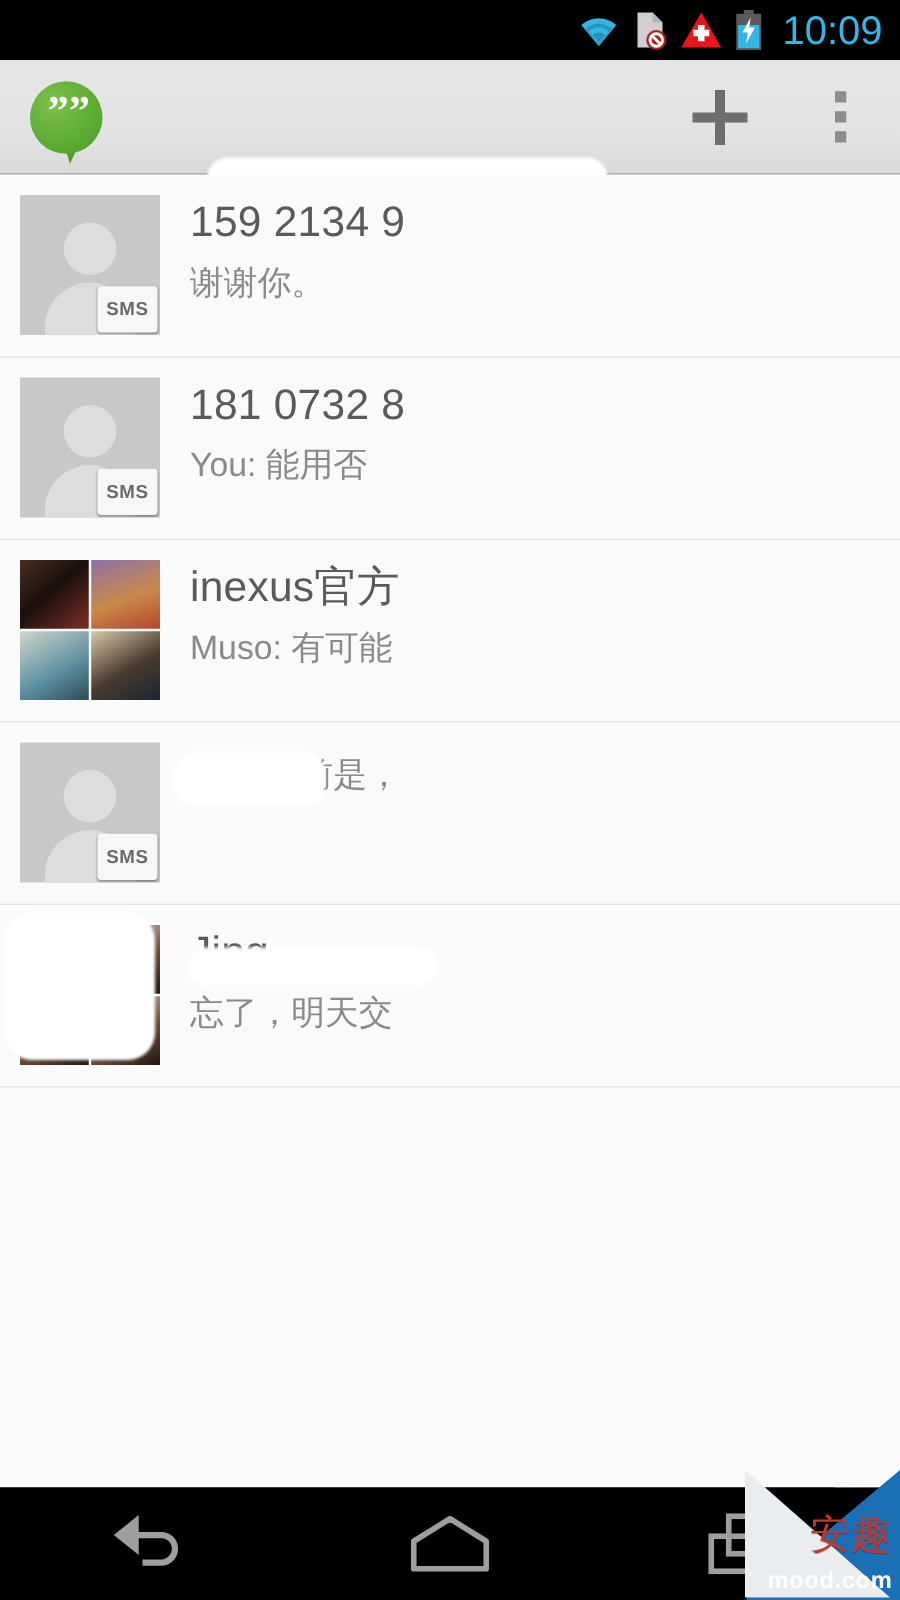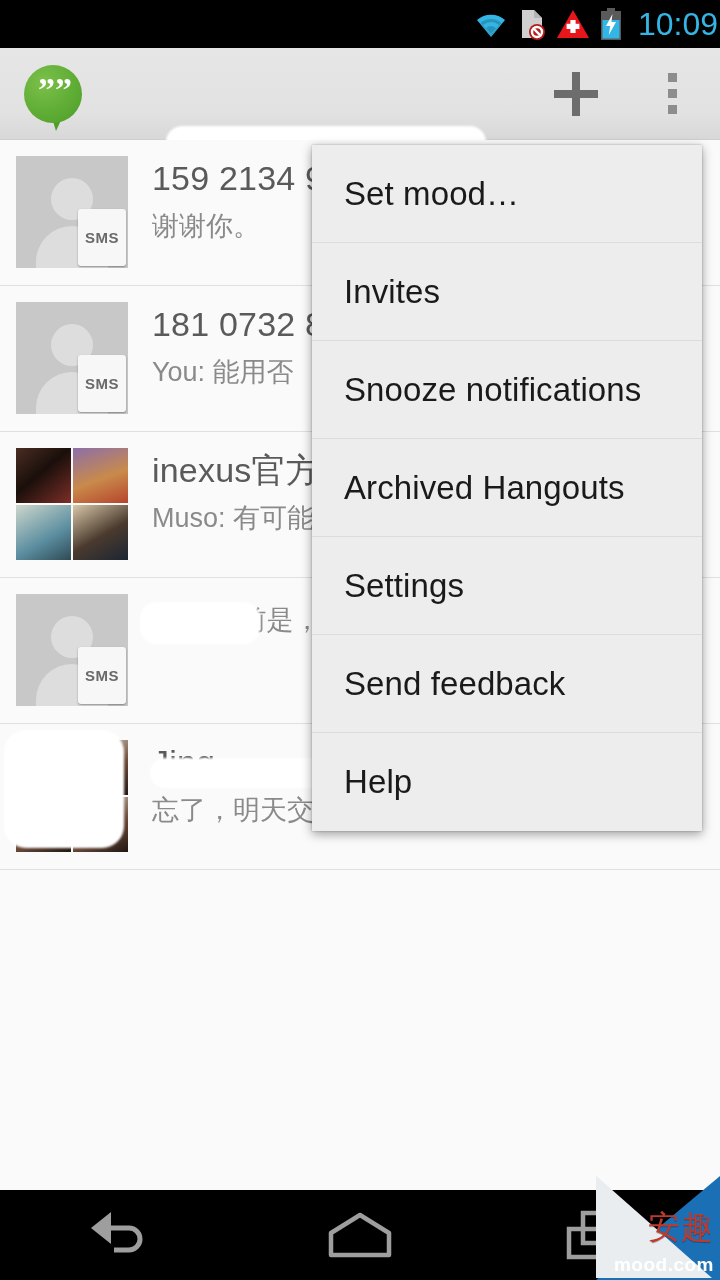--- a/index.html
+++ b/index.html
@@ -8,21 +8,21 @@
     background:#000;
     font-family:"Liberation Sans", sans-serif;
     overflow:hidden;
   }
   #screen { position:relative; width:720px; height:1280px; overflow:hidden; }
 
   
   .statusbar{
     position:absolute; left:0; top:0; width:720px; height:48px;
     background:#000; display:flex; align-items:center; justify-content:flex-end;
-    padding-right:2px; gap:10px;
+    padding-right:14px; gap:10px;
   }
   .sb-icon{ display:block; }
   .sb-time{
     color:#33b5e5; font-size:32px; letter-spacing:0px; line-height:32px;
     font-family:"Liberation Sans", sans-serif; margin-left:6px;
   }
 
   
   .actionbar{
     position:absolute; left:0; top:48px; width:720px; height:92px;
@@ -93,21 +93,21 @@
   .person-head{
     position:absolute; left:50%; top:22px; transform:translateX(-50%);
     width:42px; height:42px; border-radius:50%; background:#ddd;
   }
   .person-body{
     position:absolute; left:50%; top:70px; transform:translateX(-50%);
     width:72px; height:42px; border-radius:36px 36px 0 0; background:#ddd;
   }
   .sms-badge{
     position:absolute; right:2px; bottom:2px; background:#f7f7f7;
-    color:#6a6a6a; font-size:15px; font-weight:700; padding:20px 7px;
+    color:#6a6a6a; font-size:15px; font-weight:700; padding:10px 7px;
     border-radius:3px; letter-spacing:.5px;
     box-shadow:0 1px 2px rgba(0,0,0,.35);
   }
   .photo-grid{
     position:relative; width:112px; height:112px; flex:0 0 auto;
     display:grid; grid-template-columns:1fr 1fr; grid-template-rows:1fr 1fr;
     gap:2px; overflow:hidden;
   }
   .ph{ width:100%; height:100%; }
   .ph-a{ background:linear-gradient(140deg,#4a2d22 0%,#1a0f0b 45%,#7d2f28 100%); }
@@ -336,29 +336,20 @@
       </div>
       <div class="rowtext">
         <div class="rowname">Jing</div>
         <div class="rowsnippet">忘了，明天交</div>
       </div>
       <div class="redaction" style="left:4px; top:6px; width:120px; height:118px; border-radius:22px;"></div>
       <div class="redaction" style="left:150px; top:34px; width:200px; height:30px;"></div>
     </div>
   </div>
 
-  <div class="menu">
-    <div class="menu-item">Set mood…</div>
-    <div class="menu-item">Invites</div>
-    <div class="menu-item">Snooze notifications</div>
-    <div class="menu-item">Archived Hangouts</div>
-    <div class="menu-item">Settings</div>
-    <div class="menu-item">Send feedback</div>
-    <div class="menu-item">Help</div>
-  </div>
 
   <div class="navbar">
     <div class="nav-btn">
       <svg width="74" height="54" viewBox="0 0 74 54">
         <path d="M8 20 L28 4 L28 36 Z" fill="#9e9e9e"></path>
         <path d="M20 20 H46 a11 11 0 0 1 0 22 H31" fill="none" stroke="#9e9e9e" stroke-width="5"></path>
       </svg>
     </div>
     <div class="nav-btn">
       <svg width="70" height="48" viewBox="0 0 70 48">

